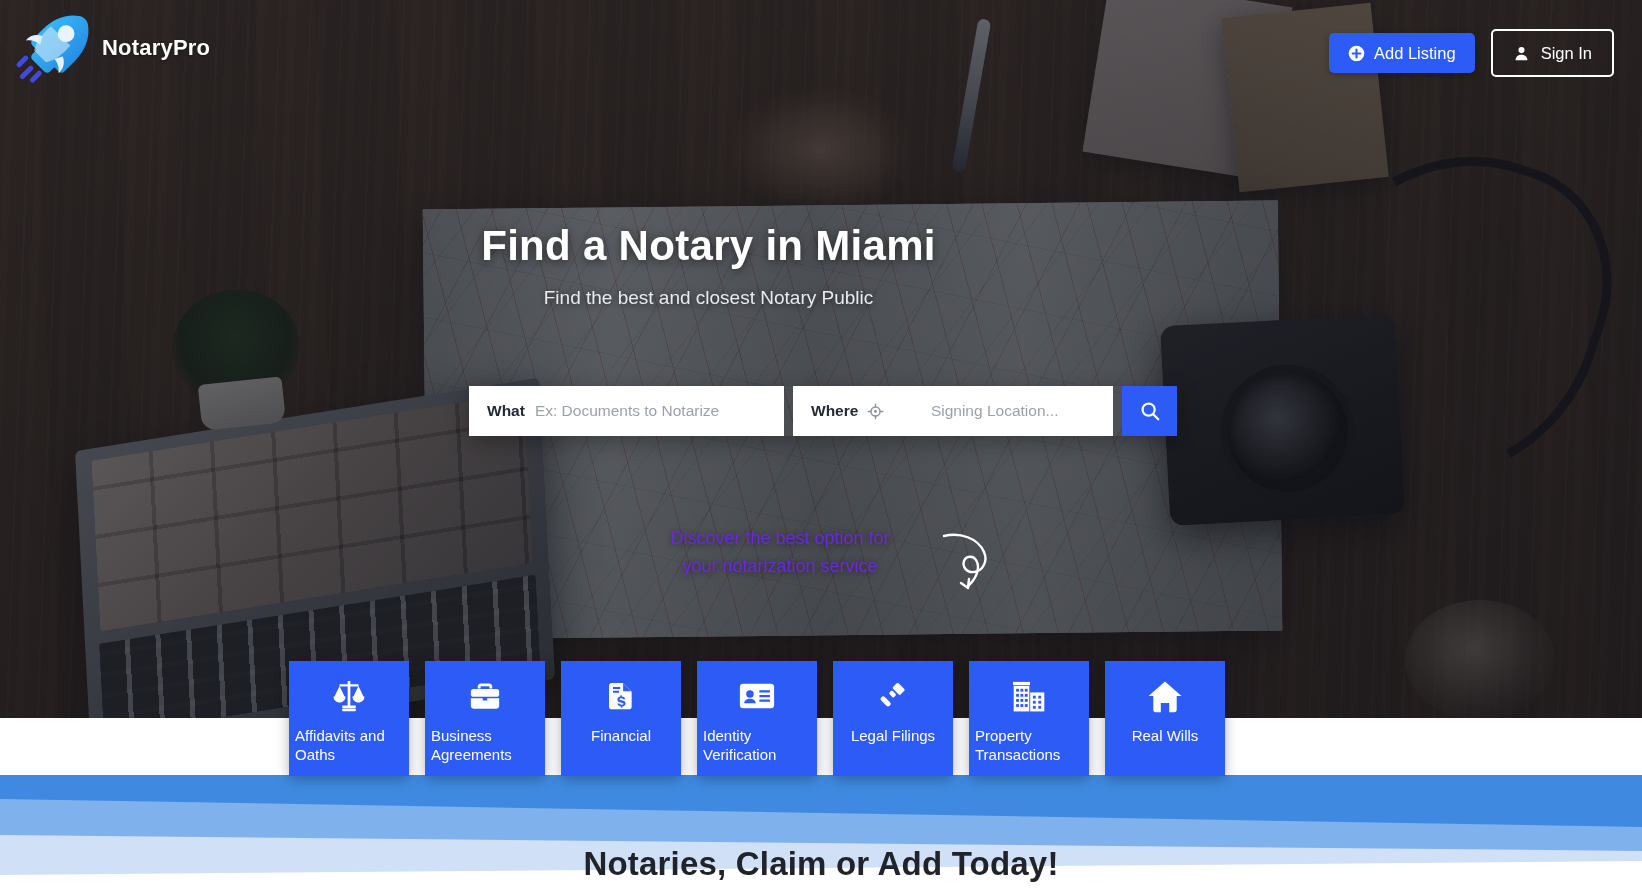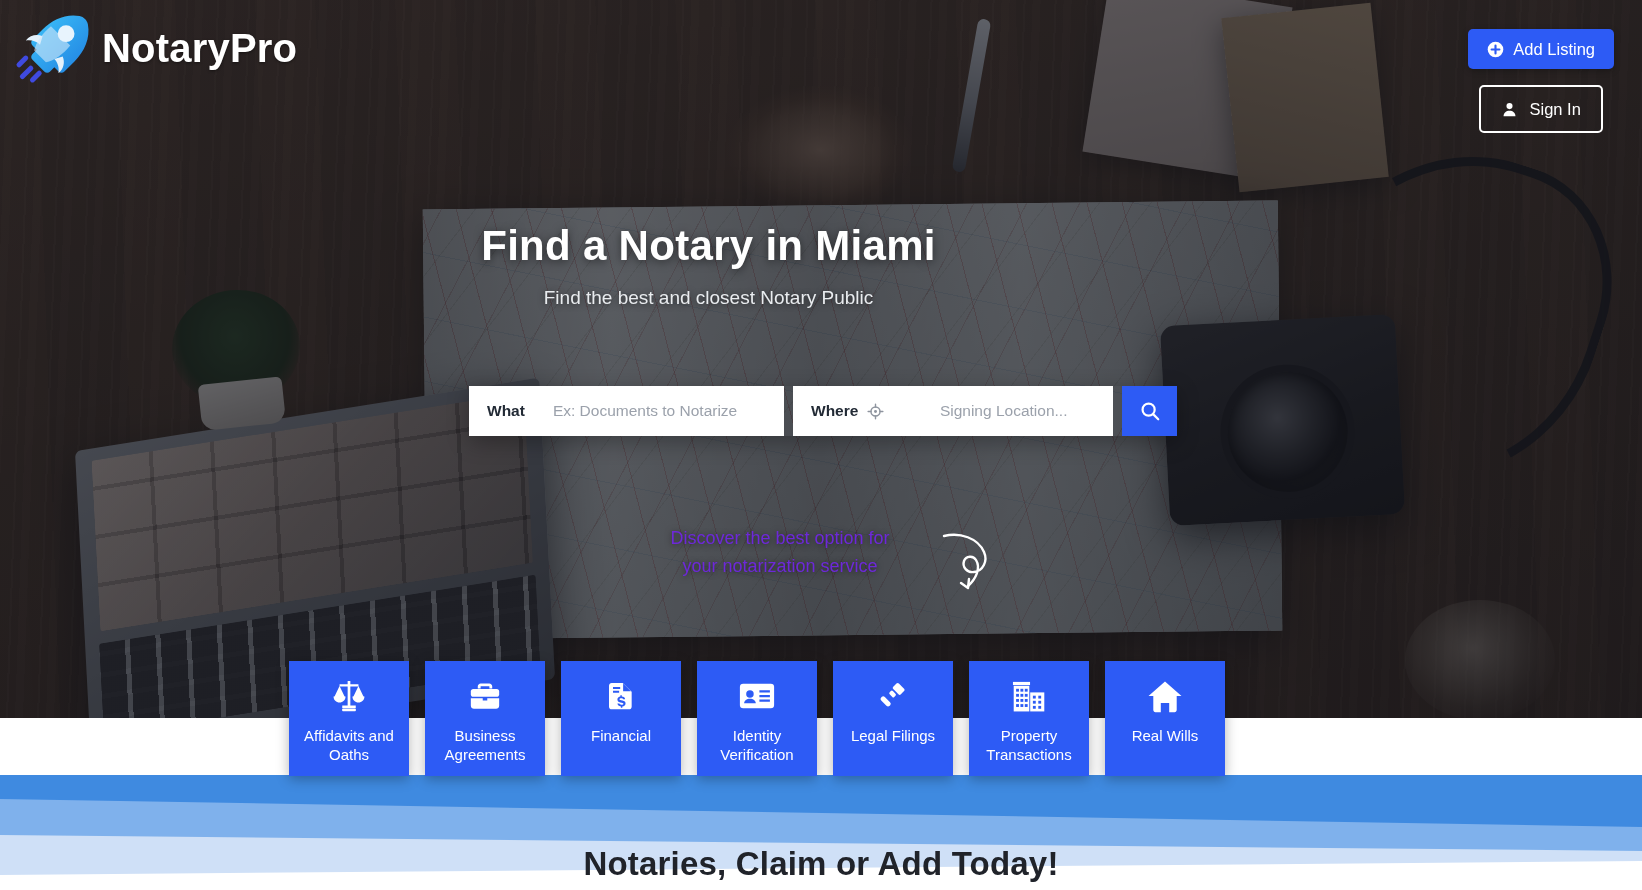--- a/index.html
+++ b/index.html
@@ -195,33 +195,32 @@
     position: absolute;
     left: 14px; top: 6px;
     display: flex;
     align-items: center;
     gap: 4px;
     cursor: pointer;
   }
   .logo-mark { width: 84px; height: 84px; flex: none; }
   .logo-text {
     color: #ffffff;
-    font-size: 40px;
+    font-size: 22px;
     font-weight: 600;
     letter-spacing: 0.2px;
     text-shadow: 0 1px 3px rgba(0,0,0,0.45);
   }
 
   .topbar-actions {
     position: absolute;
     right: 28px; top: 29px;
     display: flex;
     align-items: center;
     gap: 16px;
-    flex-direction: column;
   }
   .btn-add {
     display: flex;
     align-items: center;
     gap: 9px;
     background: #2d5bf5;
     color: #fff;
     border: none;
     border-radius: 5px;
     padding: 9px 19px;
@@ -296,21 +295,21 @@
   }
   .field-input {
     border: none;
     outline: none;
     background: transparent;
     font-family: "Liberation Sans", sans-serif;
     font-size: 15.5px;
     color: #3b4251;
     flex: 1;
     min-width: 0;
-    margin-left: 28px;
+    margin-left: 10px;
   }
   .field-input::placeholder { color: #9ba1ab; }
   .field-input.center { text-align: center; }
   .locate-icon {
     margin-left: 9px;
     width: 17px; height: 17px;
     flex: none;
     cursor: pointer;
   }
   .btn-search {
@@ -364,21 +363,21 @@
     box-shadow: 0 3px 12px rgba(0,0,0,0.3);
   }
   .tile-icon {
     width: 36px; height: 36px;
     display: flex; align-items: center; justify-content: center;
     margin-bottom: 12px;
   }
   .tile-label {
     font-size: 15px;
     line-height: 1.28;
-    text-align: center;
+    text-align: left;
   }
 
   
   .white-band {
     position: absolute;
     left: 0; top: 718px;
     width: 1642px; height: 172px;
     background: #ffffff;
     z-index: 5;
   }

